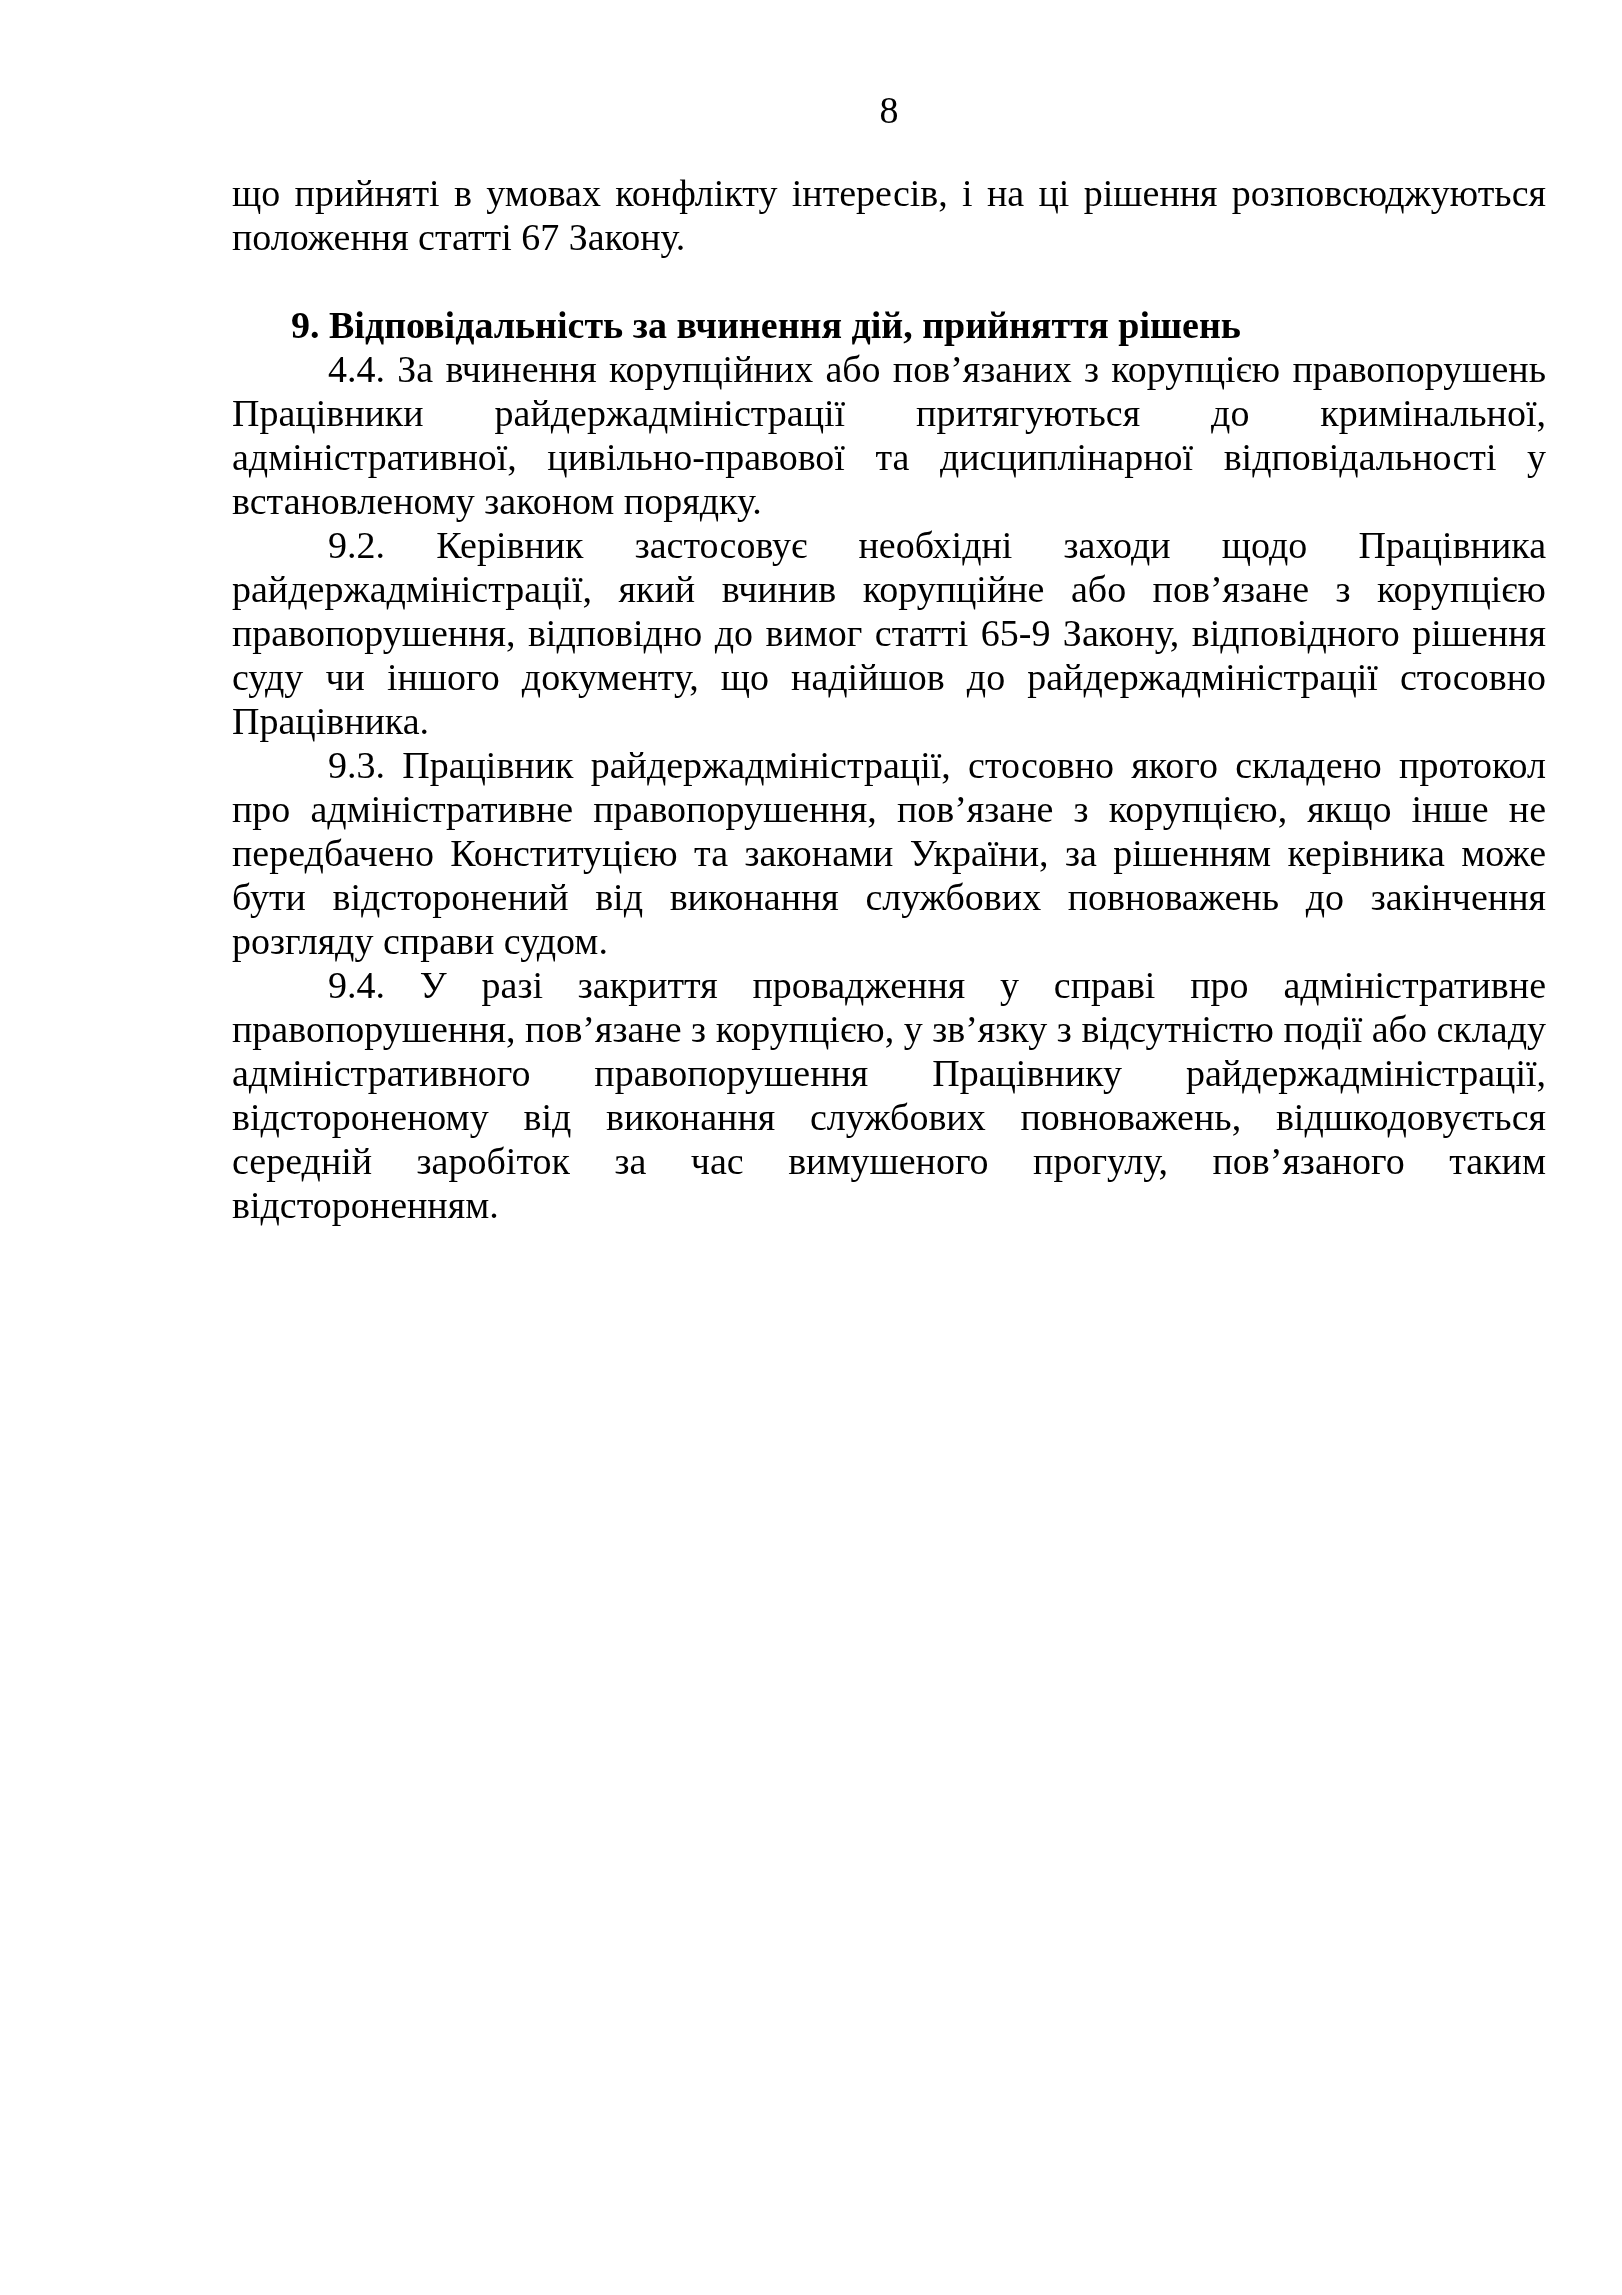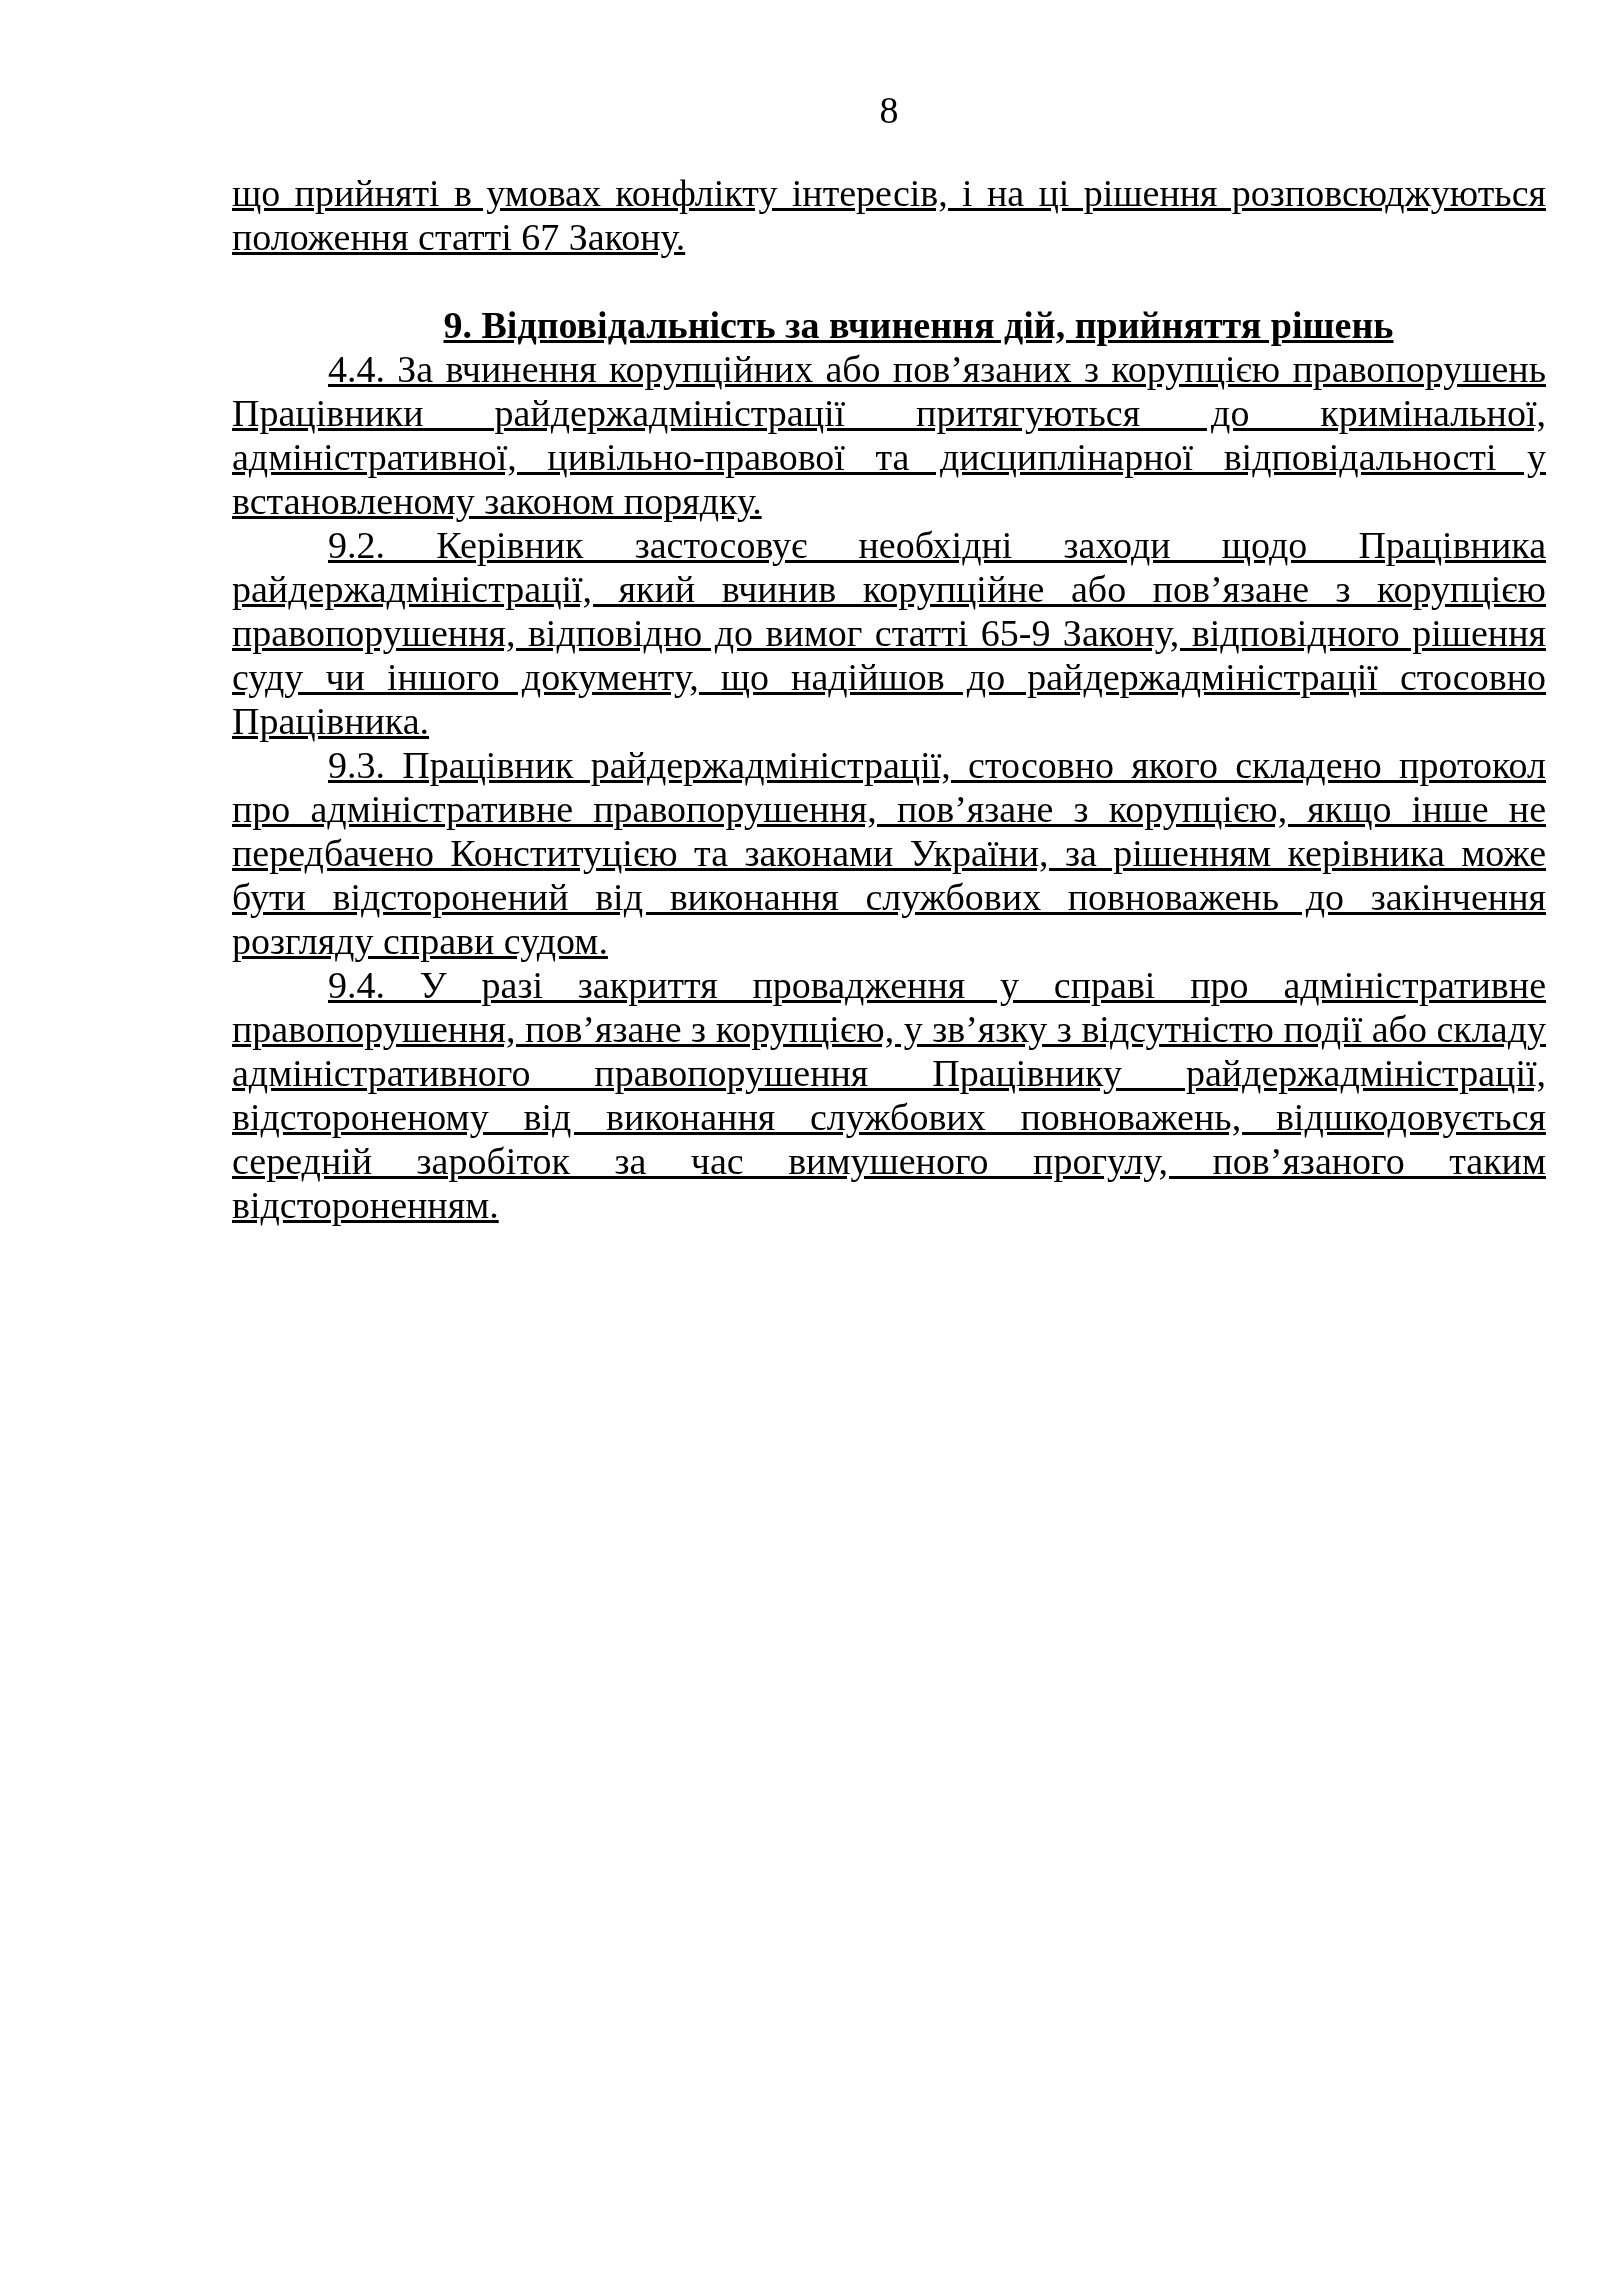--- a/index.html
+++ b/index.html
@@ -19,36 +19,34 @@
     font-size: 38px;
     line-height: 44px;
     padding: 88px 77px 0 232px;
     overflow: hidden;
   }
   .page-number {
     text-align: center;
   }
   .content {
     margin-top: 39px;
-    text-decoration: underline;
   }
   .para {
     margin: 0;
     text-align: justify;
   }
   .para.indent {
     text-indent: 96px;
   }
   .heading {
     margin: 44px 0 0 0;
     padding-left: 59px;
     font-size: 38px;
     line-height: 44px;
     font-weight: bold;
-    text-align: center;
   }
   .heading-line {
     display: block;
   }
 </style>
 </head>
 <body>
 
 <div class="page">
 

